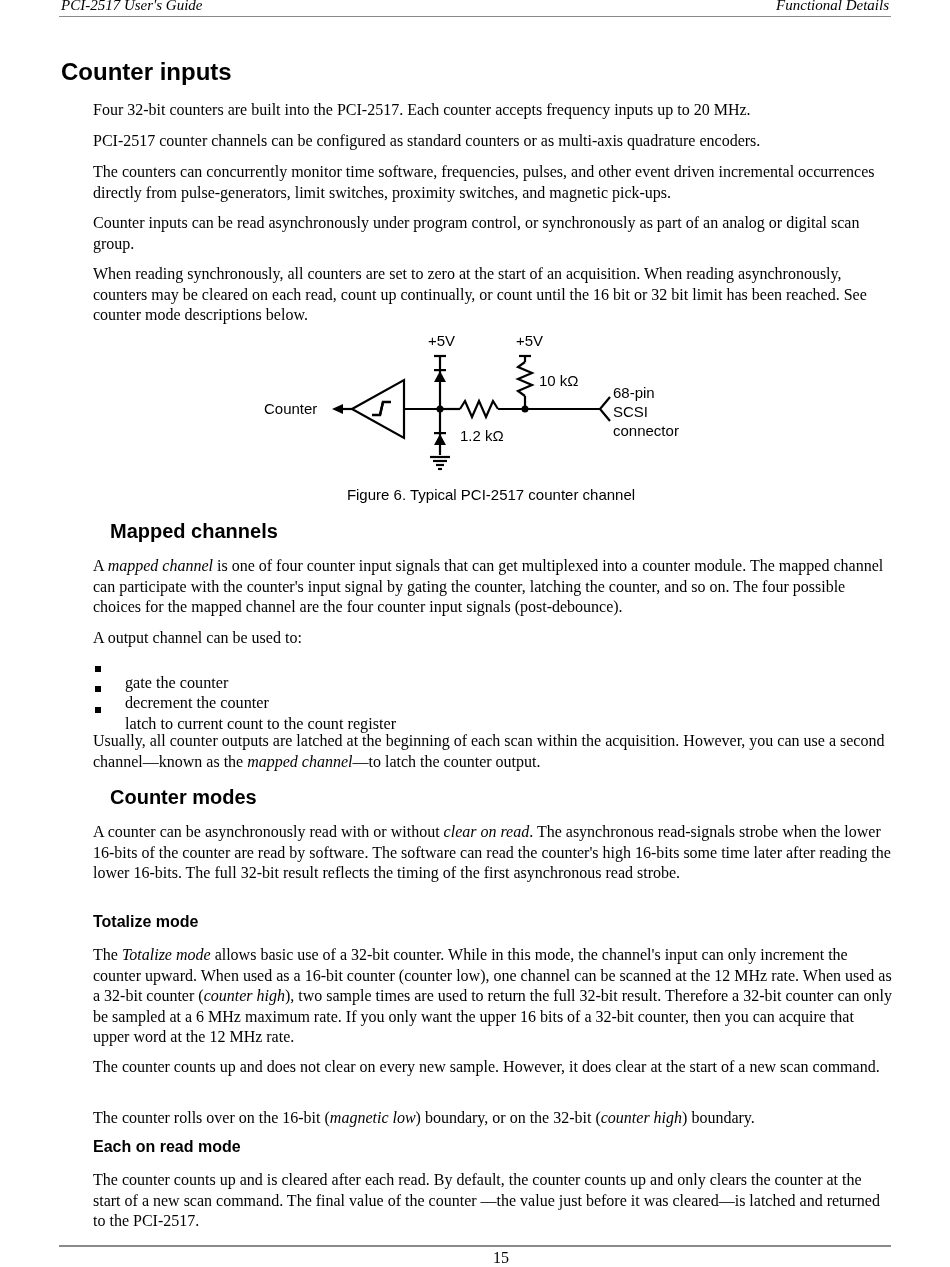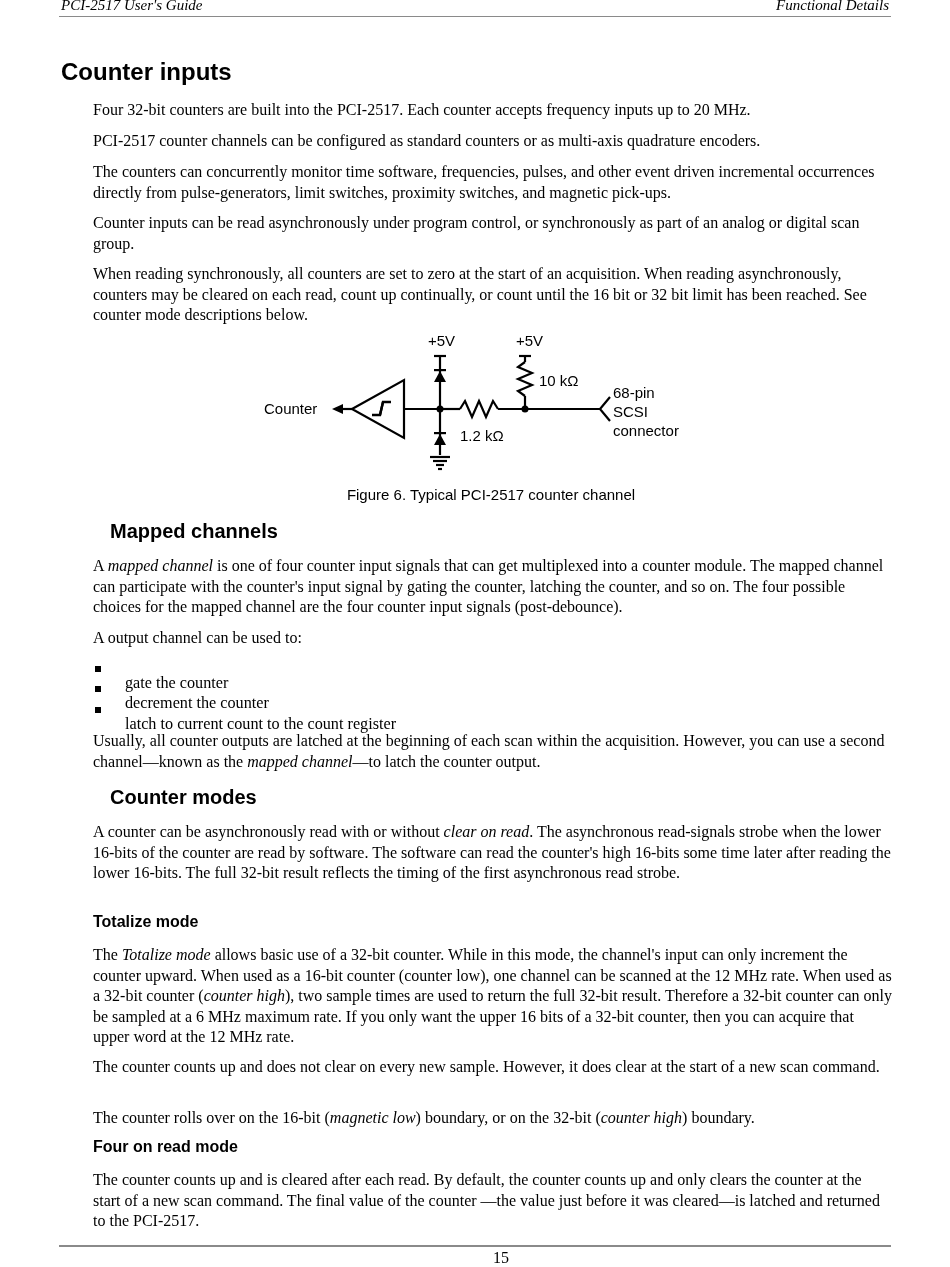--- a/index.html
+++ b/index.html
@@ -128,20 +128,20 @@
 <div class="p" style="top:822px"><span>A counter can be asynchronously read with or without </span><i>clear on read</i><span>. The asynchronous read-signals strobe when the lower 16-bits of the counter are read by software. The software can read the counter's high 16-bits some time later after reading the lower 16-bits. The full 32-bit result reflects the timing of the first asynchronous read strobe.</span></div>
 
 <div class="h3" style="top:913px">Totalize mode</div>
 
 <div class="p" style="top:945px"><span>The </span><i>Totalize mode</i><span> allows basic use of a 32-bit counter. While in this mode, the channel's input can only increment the counter upward. When used as a 16-bit counter (counter low), one channel can be scanned at the 12 MHz rate. When used as a 32-bit counter (</span><i>counter high</i><span>), two sample times are used to return the full 32-bit result. Therefore a 32-bit counter can only be sampled at a 6 MHz maximum rate. If you only want the upper 16 bits of a 32-bit counter, then you can acquire that upper word at the 12 MHz rate.</span></div>
 
 <div class="p" style="top:1057px">The counter counts up and does not clear on every new sample. However, it does clear at the start of a new scan command.</div>
 
 <div class="p" style="top:1108px"><span>The counter rolls over on the 16-bit (</span><i>magnetic low</i><span>) boundary, or on the 32-bit (</span><i>counter high</i><span>) boundary.</span></div>
 
-<div class="h3" style="top:1138px">Four on read mode</div>
+<div class="h3" style="top:1138px">Each on read mode</div>
 
 <div class="p" style="top:1170px">The counter counts up and is cleared after each read. By default, the counter counts up and only clears the counter at the start of a new scan command. The final value of the counter —the value just before it was cleared—is latched and returned to the PCI-2517.</div>
 
 <div>
   <div class="ftr-rule"></div>
   <div class="pnum">15</div>
 </div>
 
 </body></html>

